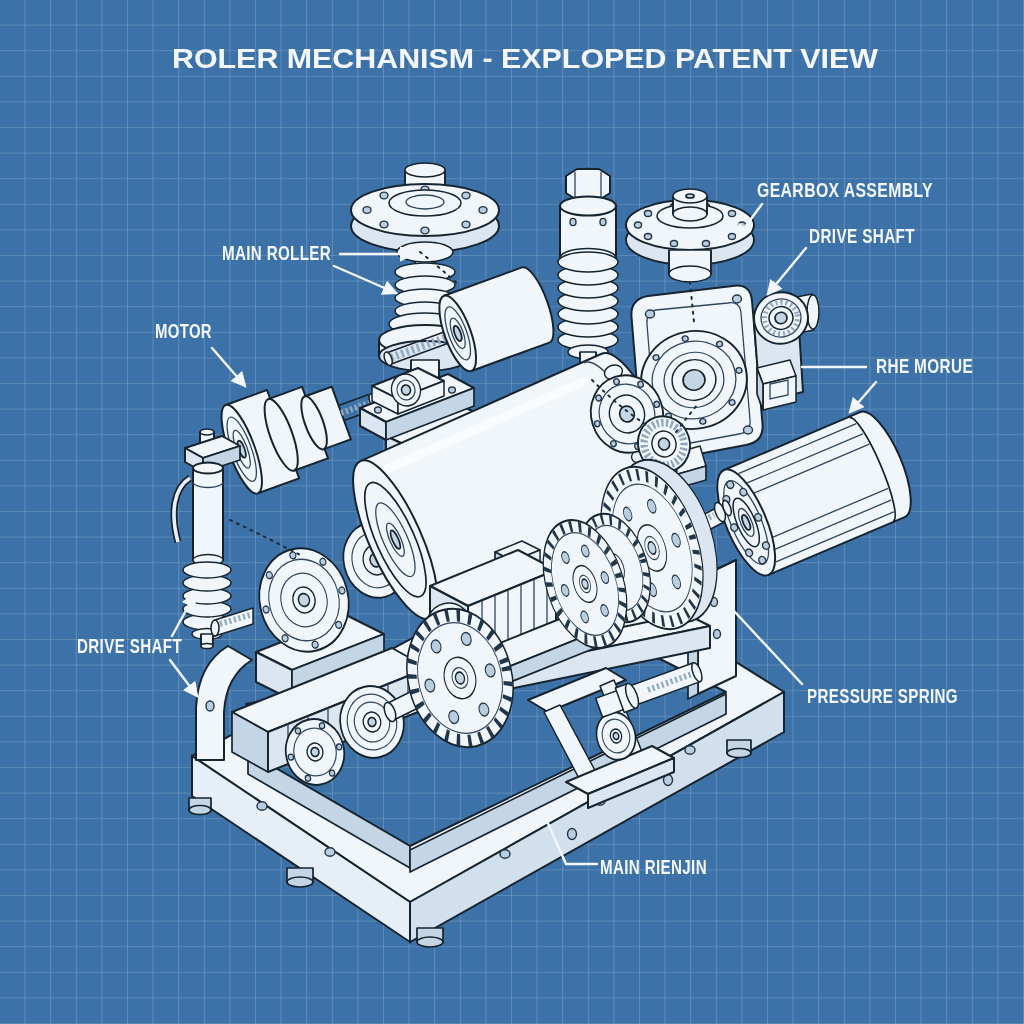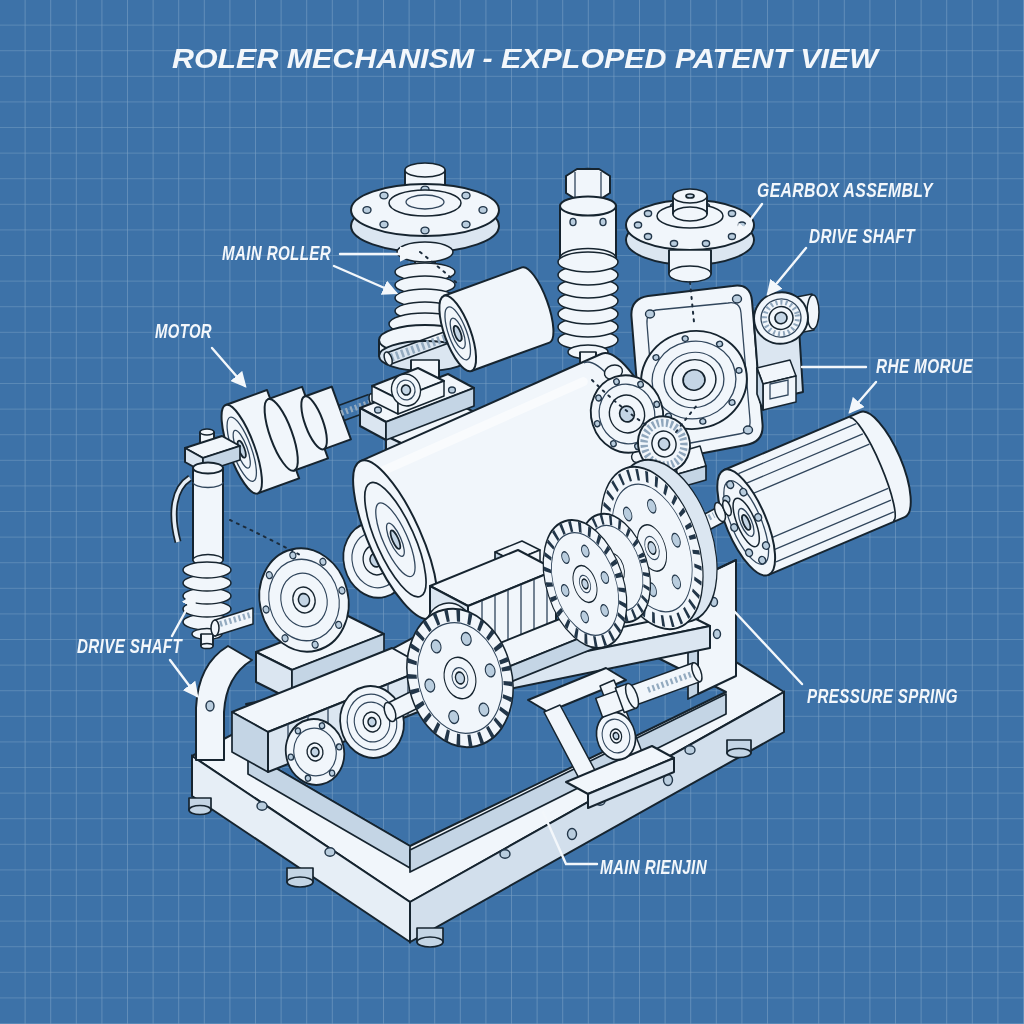--- a/index.html
+++ b/index.html
@@ -1,16 +1,16 @@
 <!DOCTYPE html>
 <html><head>
 <meta charset="utf-8">
 <style>
   html,body{margin:0;padding:0;background:#2f5d8d;}
-  .stage{position:relative;width:1024px;height:1024px;overflow:hidden;font-style:italic;}
+  .stage{position:relative;width:1024px;height:1024px;overflow:hidden;}
   svg{display:block;}
   
   .p  {fill:#f1f6fb;stroke:#16242f;stroke-width:2;stroke-linejoin:round;}
   .p2 {fill:#f1f6fb;stroke:#16242f;stroke-width:1.5;stroke-linejoin:round;}
   .s  {fill:#dbe6f1;stroke:#16242f;stroke-width:2;stroke-linejoin:round;}
   .s2 {fill:#c4d5e5;stroke:#16242f;stroke-width:1.7;stroke-linejoin:round;}
   .hole{fill:#b9cdde;stroke:#223649;stroke-width:1.4;}
   .ln {fill:none;stroke:#31465c;stroke-width:1.3;}
   .ln2{fill:none;stroke:#16242f;stroke-width:1.7;}
   .thr{fill:none;stroke:#93aabf;stroke-width:8;stroke-dasharray:2.5 3;}

